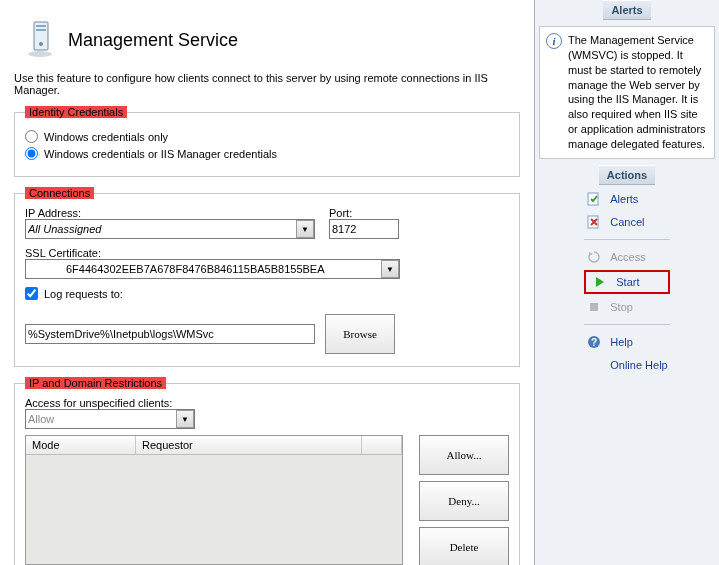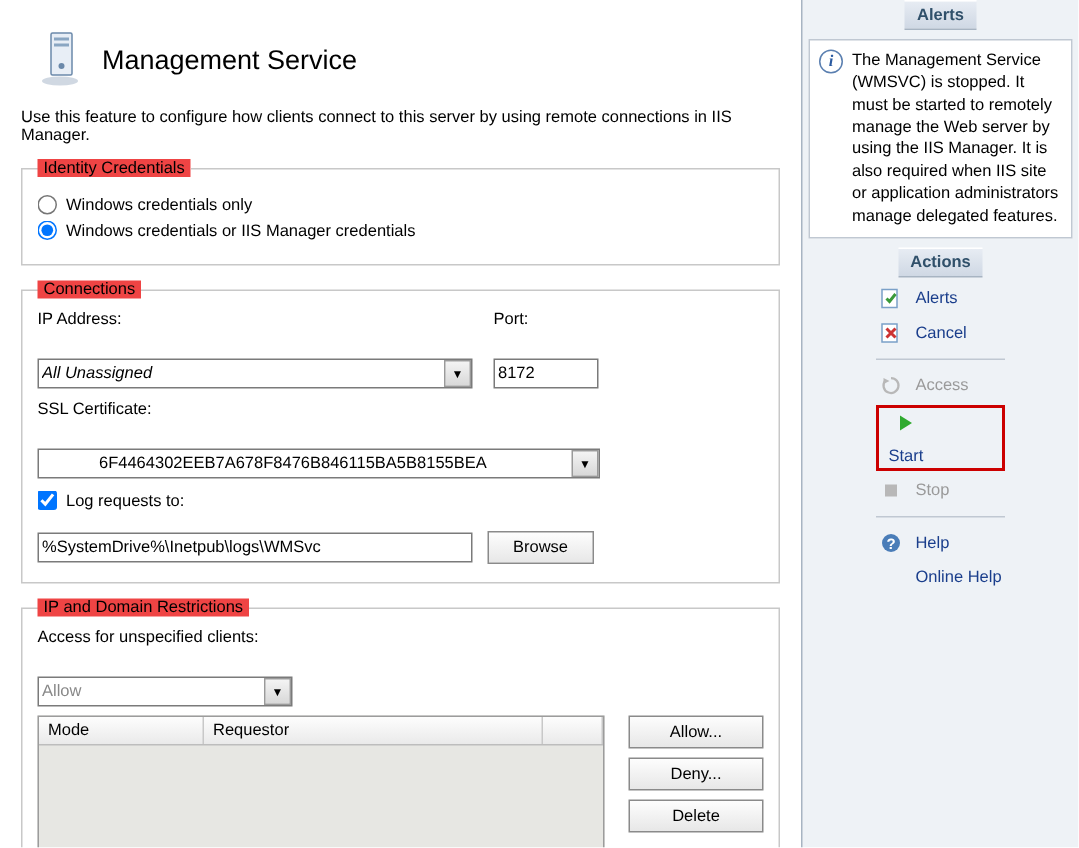--- a/index.html
+++ b/index.html
@@ -9,25 +9,25 @@
 .header h1 { font-size: 18px; font-weight: normal; }
 .subtitle { font-size: 11px; margin: 2px 0 10px 0; }
 .redbox { border: 2px solid #cc0000; display: inline-block; padding: 0 40px 4px 4px; margin-bottom: 0px; position: relative; top: 6px; background: #fff; z-index: 2; }
 .redbox-actions { border: 2px solid #cc0000; display: flex; align-items: center; padding: 2px 6px; }
 .chk { display: flex; align-items: center; gap: 6px; }
 fieldset { border: 1px solid #c8c8c8; padding: 8px 10px 12px 10px; margin-bottom: 10px; position: relative; }
 legend { padding: 0 4px; font-size: 11px; background: #ef4444; }
 .radio-row, .check-row { display: flex; align-items: center; gap: 6px; margin: 4px 0; }
 label { font-size: 11px; }
 .row2 { display: flex; gap: 14px; margin-bottom: 8px; }
-.field { display: flex; flex-direction: column; gap: 20px; justify-content: flex-end; }
+.field { display: flex; flex-direction: column; gap: 0; justify-content: flex-end; }
 .select-wrap { position: relative; }
 select, input[type=text] { font-size: 11px; padding: 1px 2px; border: 1px solid #7a7a7a; background: #fff; height: 20px; }
 .drop-btn { position: absolute; right: 1px; top: 1px; width: 18px; height: 18px; background: linear-gradient(#f4f4f4,#d8d8d8); border: 1px solid #9a9a9a; display: flex; align-items: center; justify-content: center; font-size: 8px; }
-.btn { background: linear-gradient(#fdfdfd,#e7e7e7); border: 1px solid #8a8a8a; padding: 3px 16px; font-size: 11px; min-width: 70px; height: 22px; }
+.btn { background: linear-gradient(#fdfdfd,#e7e7e7); border: 1px solid #8a8a8a; padding: 3px 16px; font-size: 11px; min-width: 70px; height: 40px; font-family: Liberation Serif, serif; }
 .logrow { display: flex; align-items: center; gap: 10px; margin-top: 14px; }
 .grid-wrap { display: flex; gap: 16px; margin-top: 4px; }
 .grid { flex: 1; border: 1px solid #9c9c9c; background: #e7e7e3; height: 130px; display: flex; flex-direction: column; }
 .grid-head { display: flex; background: linear-gradient(#fdfdfd,#eaeaea); border-bottom: 1px solid #bdbdbd; }
 .grid-head .col { padding: 3px 6px; font-size: 11px; border-right: 1px solid #c8c8c8; }
 .col-mode { width: 110px; }
 .col-req { flex: 1; }
 .grid-body { flex: 1; }
 .btn-col { display: flex; flex-direction: column; gap: 6px; width: 90px; margin-top: 0; }
 .sidebar { width: 185px; background: #eef2f6; border-left: 1px solid #a7b4c2; display: flex; flex-direction: column; align-items: center; }
@@ -168,21 +168,21 @@
     <div class="action-item disabled">
       <span class="ico">
           <svg width="16" height="16">
             <path d="M8 3 a5 5 0 1 1 -4 2" fill="none" stroke="#b8b8b8" stroke-width="1.5"></path>
             <polygon points="3,3 7,5 3,7" fill="#b8b8b8"></polygon>
           </svg>
         </span>
       <span>Access</span>
     </div>
     <div class="redbox-actions">
-      <div class="action-item" style="padding:0;flex-direction:column;">
+      <div class="action-item" style="padding:0;">
         <span class="ico">
             <svg width="16" height="16">
               <polygon points="4,3 12,8 4,13" fill="#2faa2f"></polygon>
             </svg>
           </span>
         <span>Start</span>
       </div>
     </div>
     <div class="action-item disabled">
       <span class="ico">

